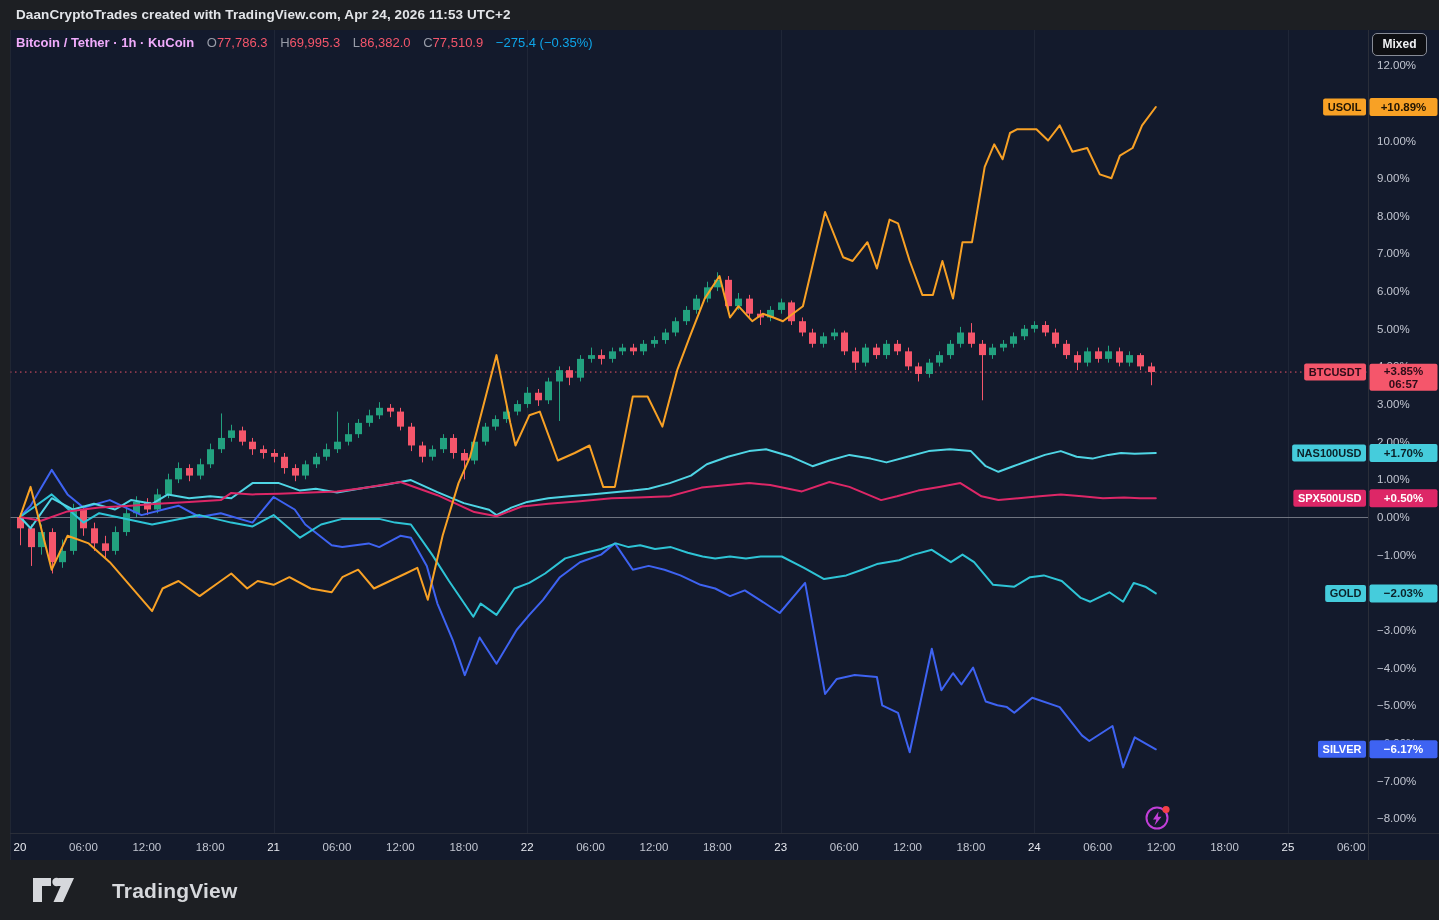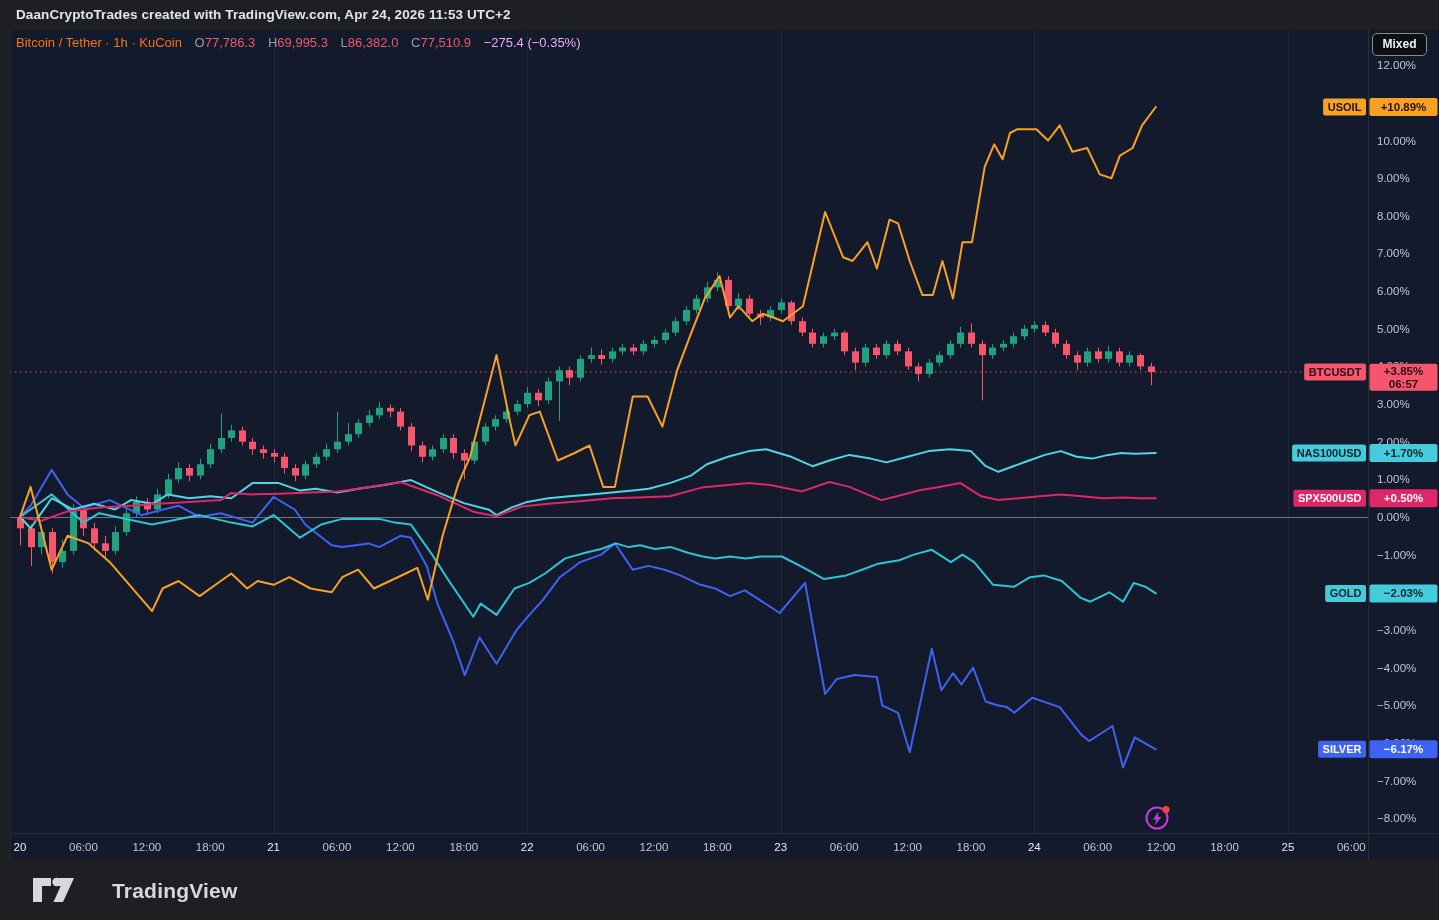--- a/index.html
+++ b/index.html
@@ -11,25 +11,25 @@
   }
   #stage{position:absolute;inset:0;}
   #chart-svg{position:absolute;left:0;top:0;}
   .overlay{position:absolute;z-index:5;}
   #watermark{
     left:16px;top:7px;font-size:13.5px;font-weight:700;color:#e3e5e9;letter-spacing:.1px;text-align:center;
   }
   #legend{
     left:16px;top:35px;font-size:13px;color:#d6d9e0;white-space:nowrap;
   }
-  #legend .sym{color:#f97316;}
+  #legend .sym{color:#f0abfc;font-weight:bold;}
   #legend .pfx{color:#9partial?}
   #legend .pfx{color:#989ca8;margin-left:9px;}
   #legend .val{color:#f5566b;margin-top:48px;}
-  #legend .chg{color:#f0abfc;margin-left:9px;}
+  #legend .chg{color:#0ea5e9;margin-left:9px;}
   #mixed-btn{
     left:1372px;top:33px;width:55px;height:23px;line-height:21px;box-sizing:border-box;
     background:#0e0f13;border:1px solid #878b96;border-radius:5px;
     color:#f0f1f4;font-size:12px;font-weight:700;text-align:center;cursor:pointer;
   }
   #flash-btn{
     left:1143px;top:802px;width:30px;height:30px;background:transparent;border:none;cursor:pointer;padding:0;
   }
   #footer-brand{
     left:32px;top:876px;height:30px;display:flex;align-items:center;gap:10px;

